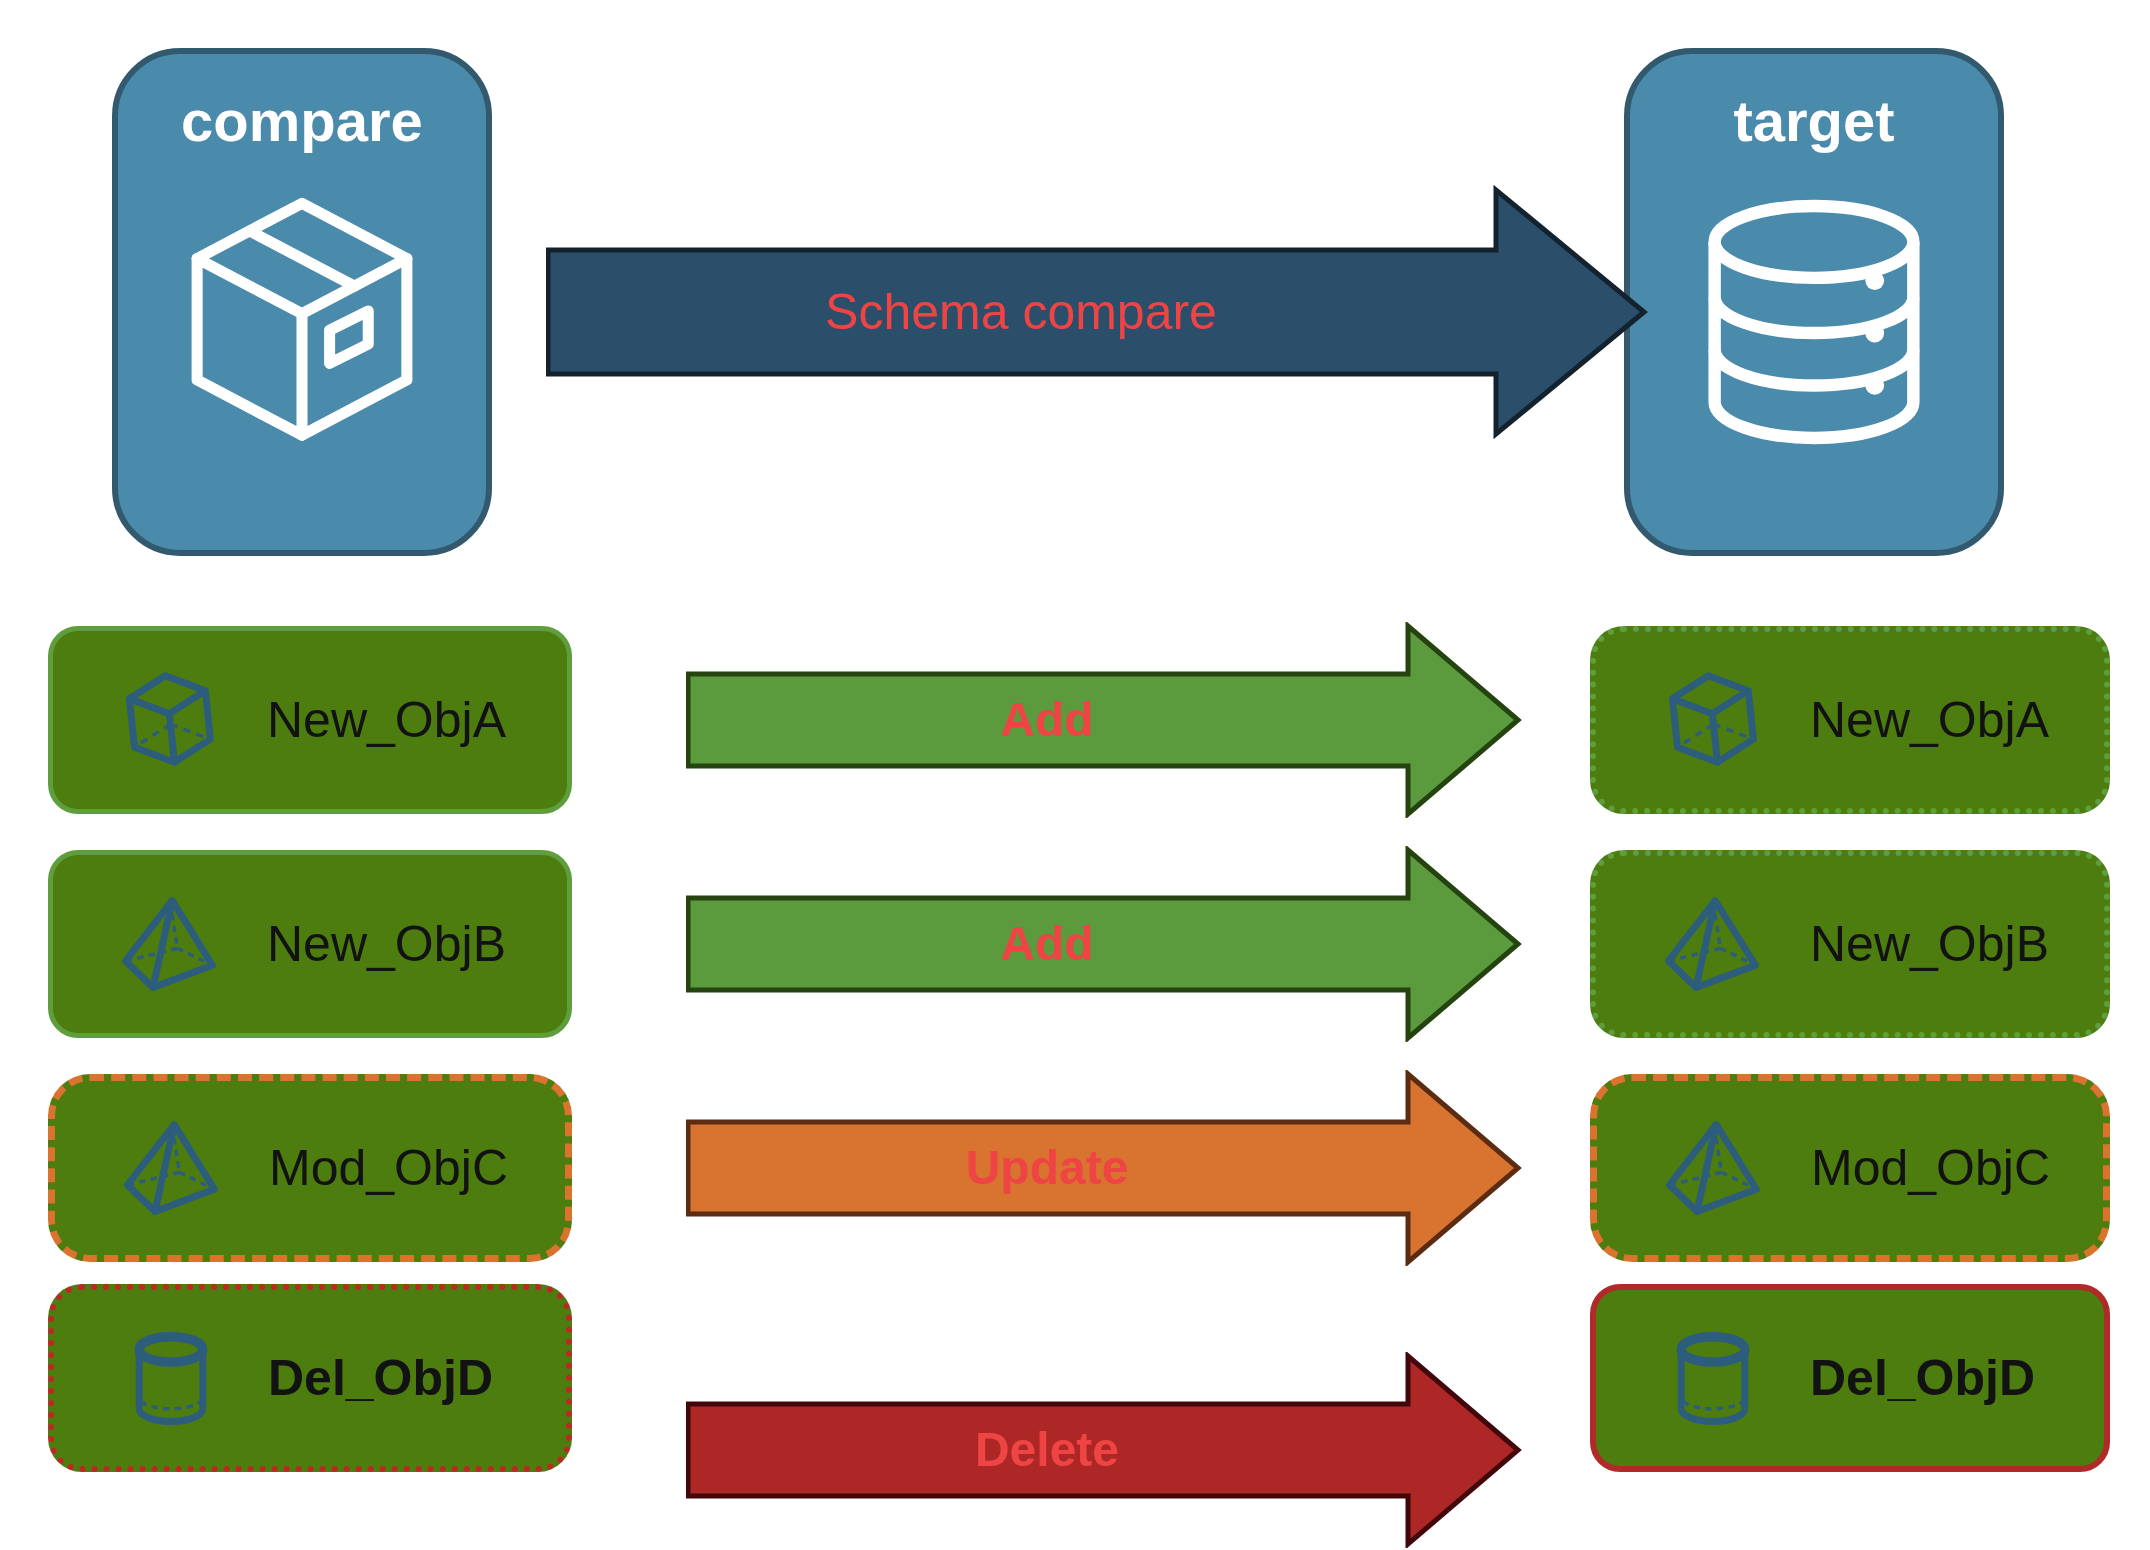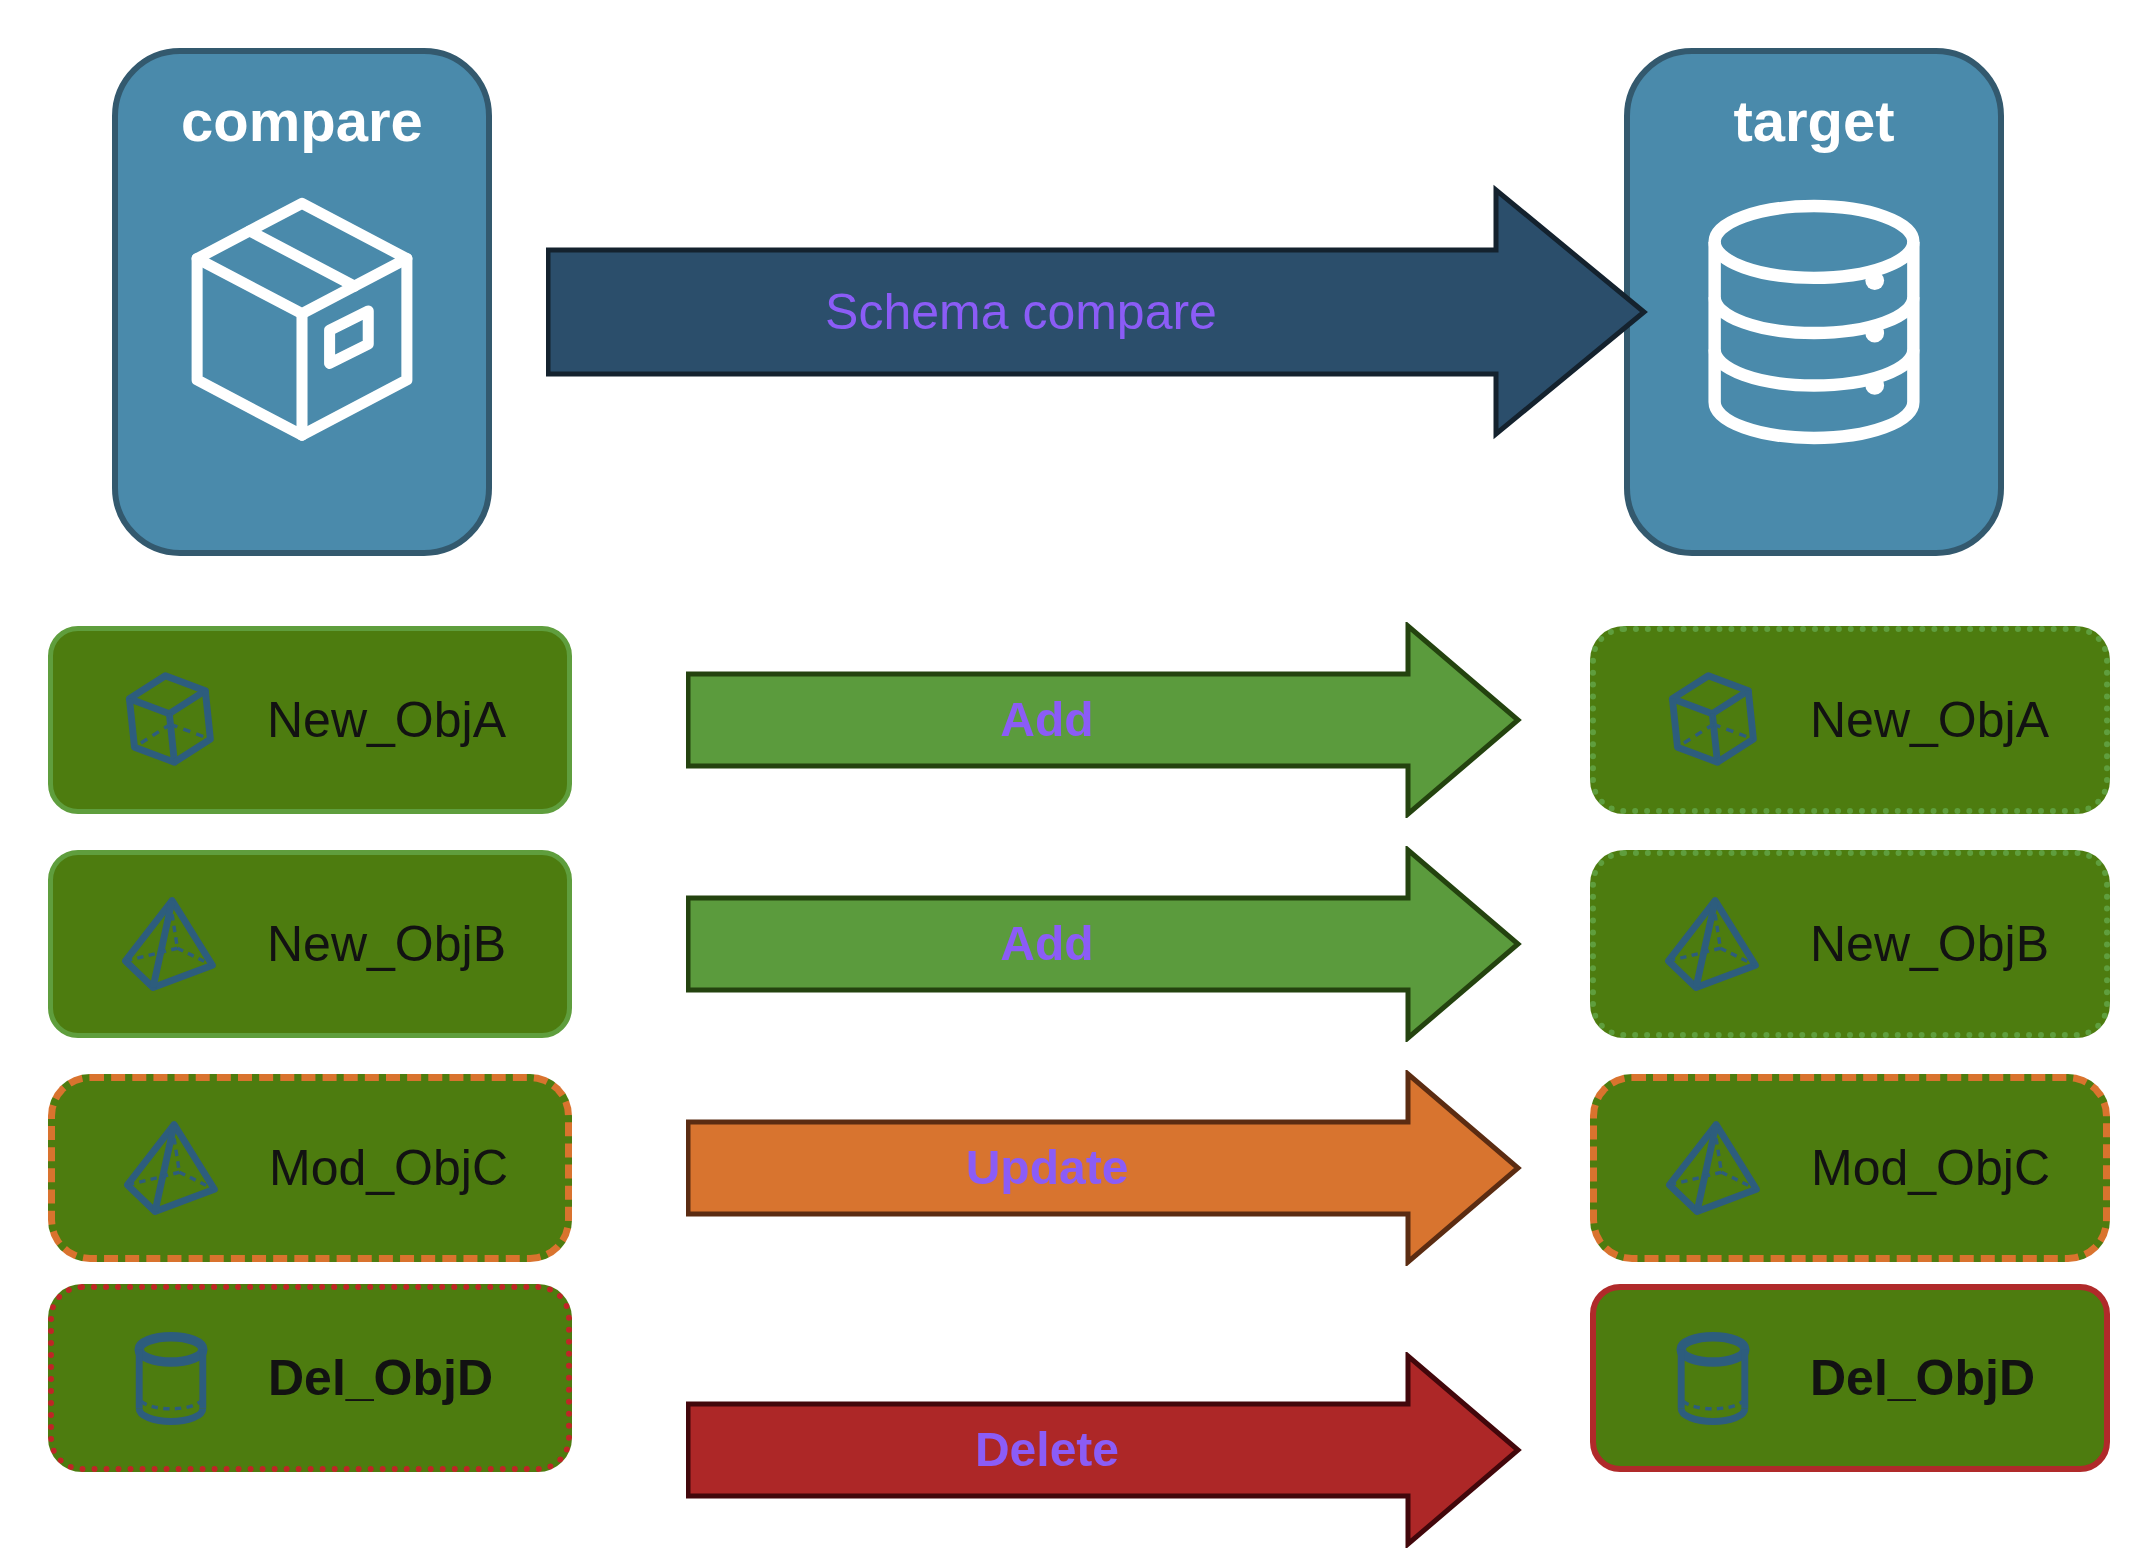--- a/index.html
+++ b/index.html
@@ -21,21 +21,21 @@
   
   .arrow-wrap{position:absolute;}
   .arrow-wrap svg{position:absolute;left:0;top:0;width:100%;height:100%;}
   .arrow-wrap polygon{stroke-width:5;stroke-linejoin:miter;}
   .fill-navy{fill:#2b4e6b;stroke:#14222e;}
   .fill-green{fill:#5b9b3d;stroke:#24430f;}
   .fill-orange{fill:#d8742f;stroke:#5b2c12;}
   .fill-red{fill:#ad2727;stroke:#42070b;}
   .arrow-text{
     position:absolute;display:flex;align-items:center;justify-content:center;
-    color:#8b5cf6;line-height:1;
+    color:#ef4444;line-height:1;
   }
   #schema-arrow{left:546px;top:184px;width:1104px;height:256px;}
   #schema-arrow .arrow-text{left:0;top:66px;width:950px;height:124px;font-size:50px;}
   .row-arrow{left:686px;width:836px;height:196px;font-weight:bold;}
   .row-arrow .arrow-text{left:0;top:52px;width:722px;height:92px;font-size:48px;}
   #arrow-row-0{top:622px;}
   #arrow-row-1{top:846px;}
   #arrow-row-2{top:1070px;}
   #arrow-row-3{top:1352px;}
 

